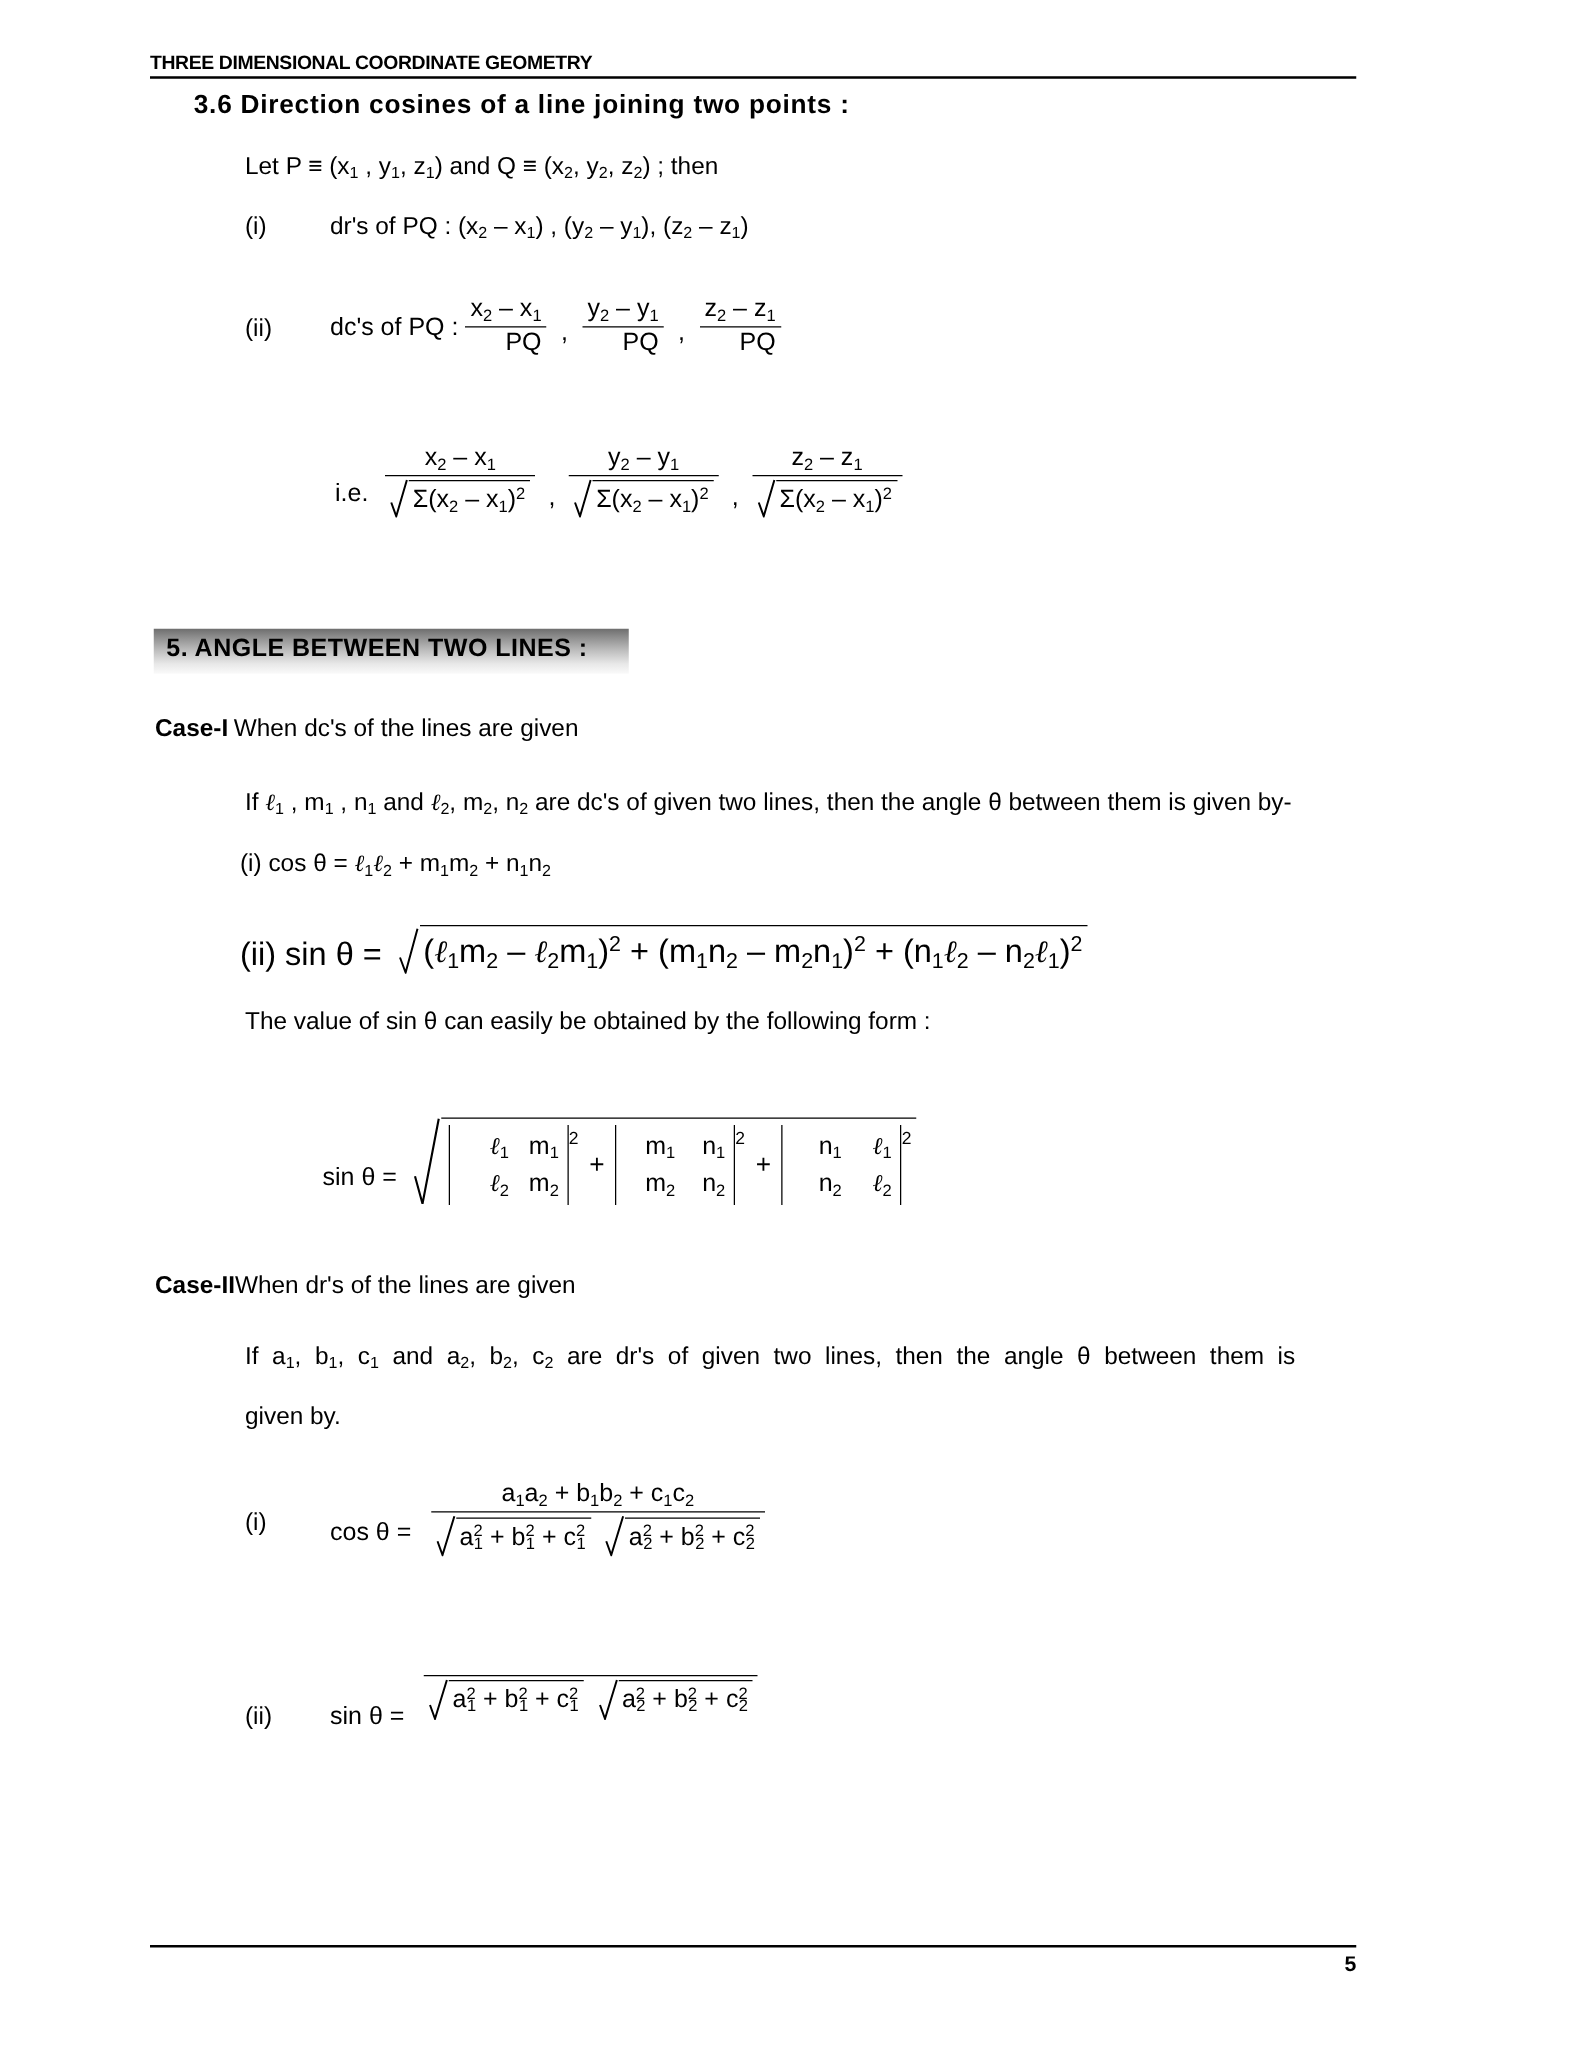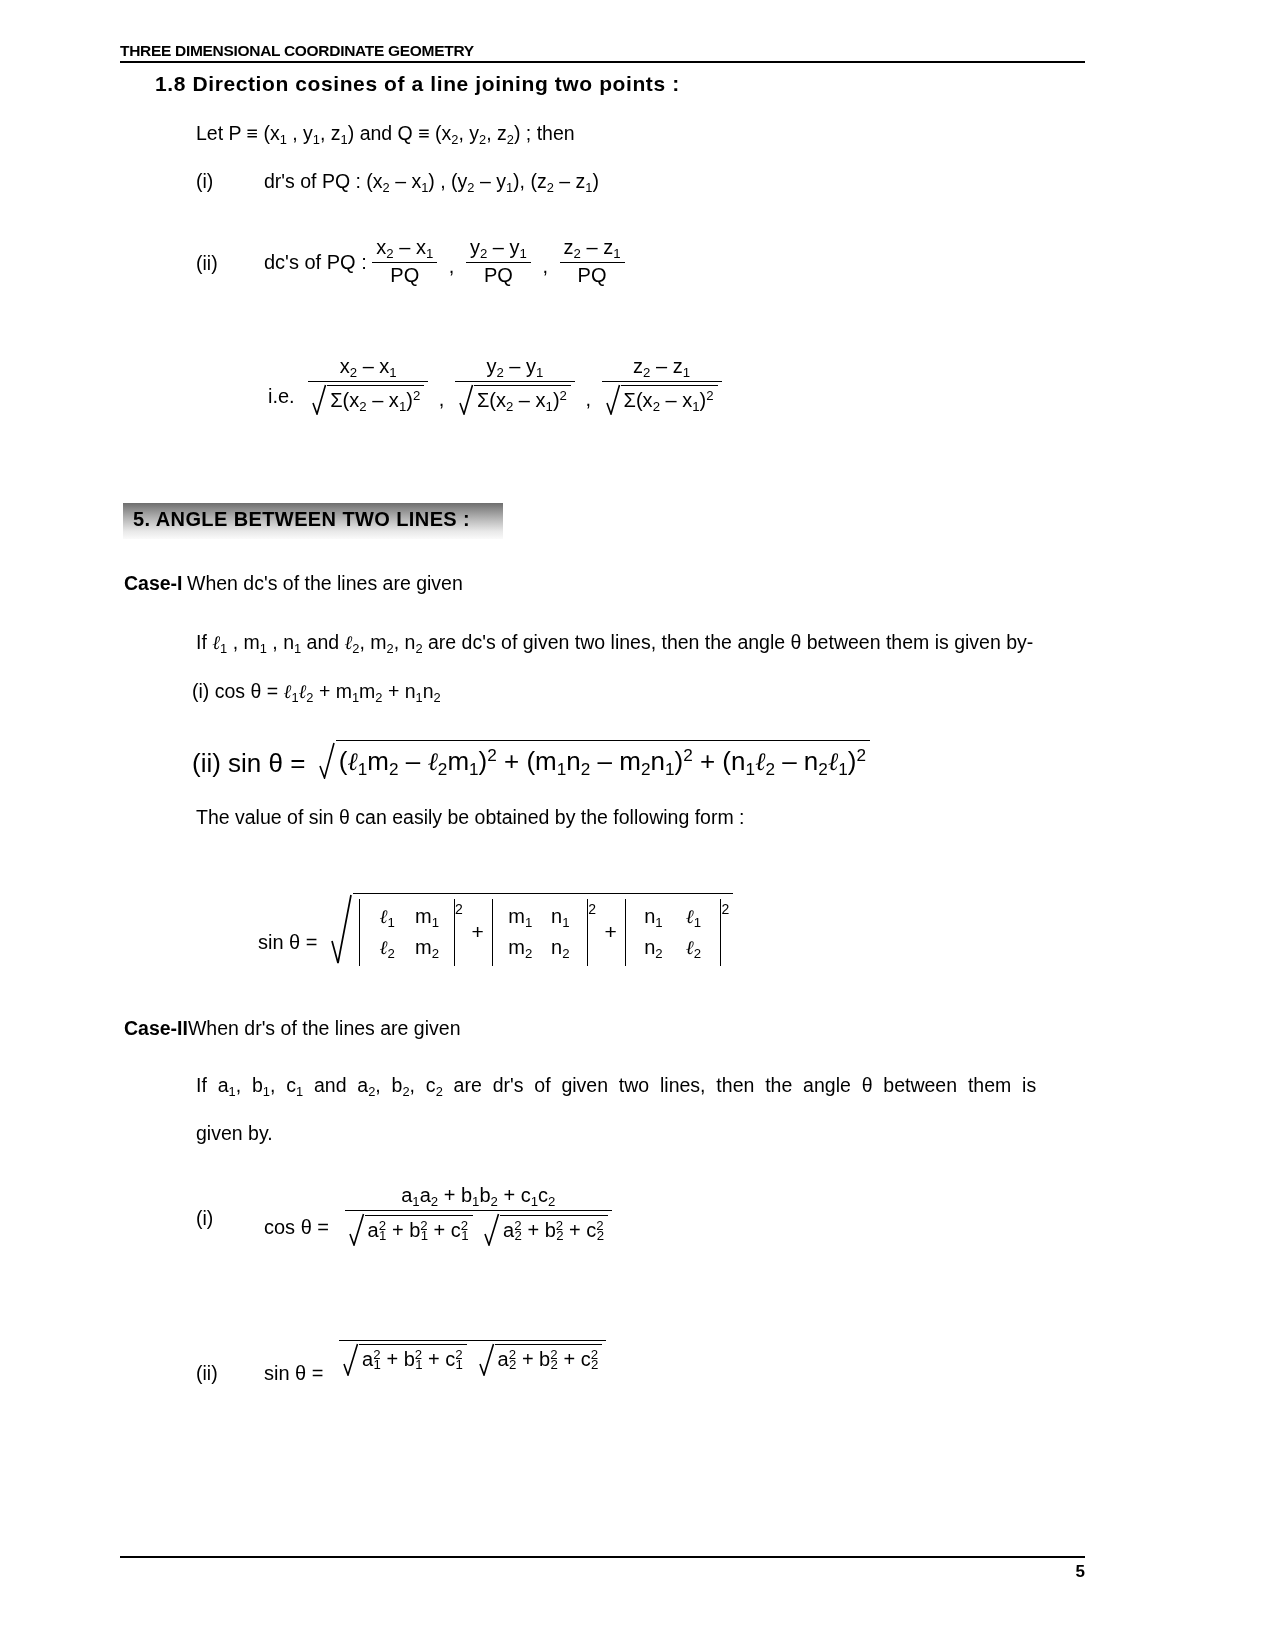--- a/index.html
+++ b/index.html
@@ -103,21 +103,21 @@
   .ell  { font-family: "DejaVu Serif", serif; font-style: italic; font-size: 0.96em; }
 
   
   .frac {
     display: inline-block;
     vertical-align: middle;
     text-align: center;
     line-height: 1.18;
   }
   .frac > .num { display: block; padding: 0 4px 1px 4px; }
-  .frac > .den { display: block; border-top: 1.6px solid #000; padding: 1px 4px 0 4px; }
+  .frac > .den { display: block; border-top: 1.6px solid #000; padding: 1px 4px 0 4px; text-align: right; }
 
   
   .rad { display: inline-block; position: relative; vertical-align: middle; }
   .rad > .radbody {
     display: inline-block;
     border-top: 1.5px solid #000;
     padding: 2px 4px 0 3px;
     vertical-align: middle;
   }
 
@@ -126,35 +126,35 @@
   
   .det {
     display: inline-block;
     vertical-align: middle;
     border-left: 1.6px solid #000;
     border-right: 1.6px solid #000;
     padding: 2px 7px;
     line-height: 1.5;
   }
   .det .row { display: block; }
-  .det .cell { display: inline-block; min-width: 40px; text-align: center; }
+  .det .cell { display: inline-block; min-width: 40px; text-align: right; }
 
   .plus-big { font-size: 21px; vertical-align: middle; padding: 0 3px; }
 </style>
 </head>
 <body>
 
 <div class="page">
 
   <div class="runhead">
     <span class="runhead-text">THREE DIMENSIONAL COORDINATE GEOMETRY</span>
   </div>
   <div class="runhead-rule"></div>
 
-  <div class="heading43">1.8 Direction cosines of a line joining two points :</div>
+  <div class="heading43">3.6 Direction cosines of a line joining two points :</div>
 
   <div class="abs t" style="left:196px; top:122px;">
     <span>Let P</span>
     <span> ≡ </span>(x<span class="sub">1</span>&nbsp;, y<span class="sub">1</span>, z<span class="sub">1</span>)
     <span>and Q</span>
     <span> ≡ </span>(x<span class="sub">2</span>, y<span class="sub">2</span>, z<span class="sub">2</span>)
     <span>; then</span>
   </div>
 
   <div class="abs t" style="left:196px; top:170px;">(i)</div>

